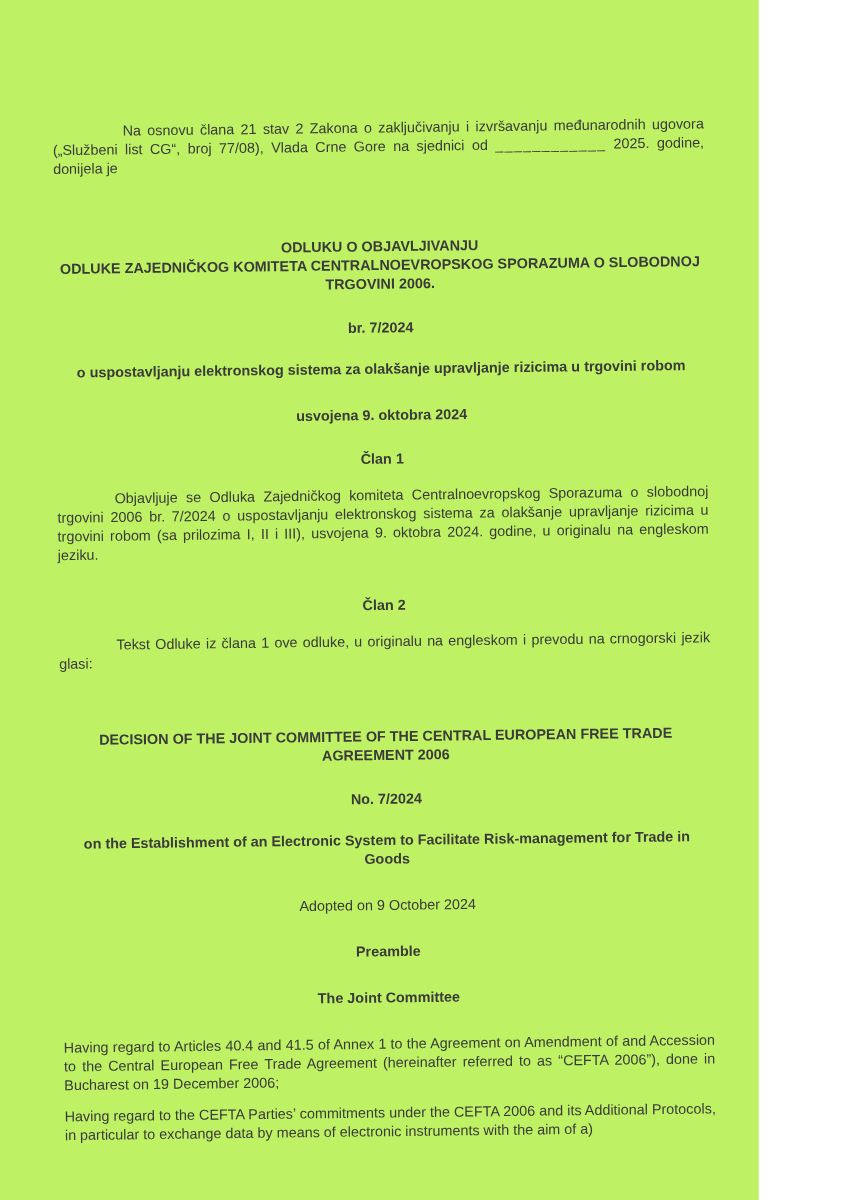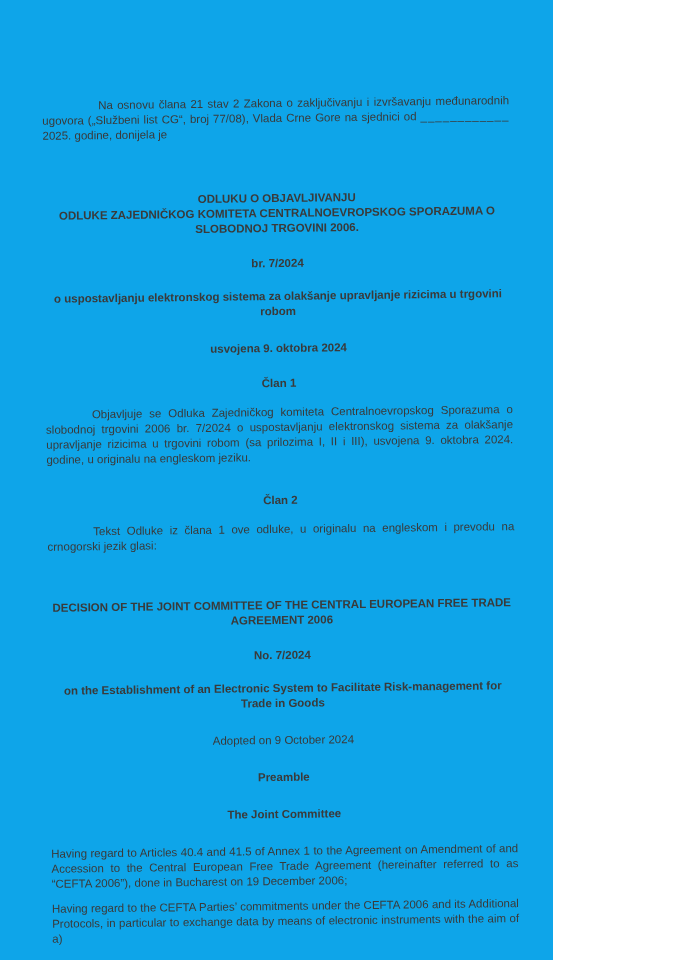--- a/index.html
+++ b/index.html
@@ -5,23 +5,23 @@
   * { margin: 0; padding: 0; box-sizing: border-box; }
   html, body { background: #ffffff; }
   body {
     font-family: "Liberation Sans", sans-serif;
     width: 679px;
     height: 960px;
     overflow: hidden;
   }
   .page {
     position: relative;
-    width: 553px;
+    width: 607px;
     height: 960px;
-    background: #0ea5e9;
+    background: #bef264;
     overflow: hidden;
   }
   .content {
     position: absolute;
     top: 96px;
     left: 42px;
     right: 44px;
     color: #3a3a3a;
     font-size: 11.5px;
     line-height: 15px;

